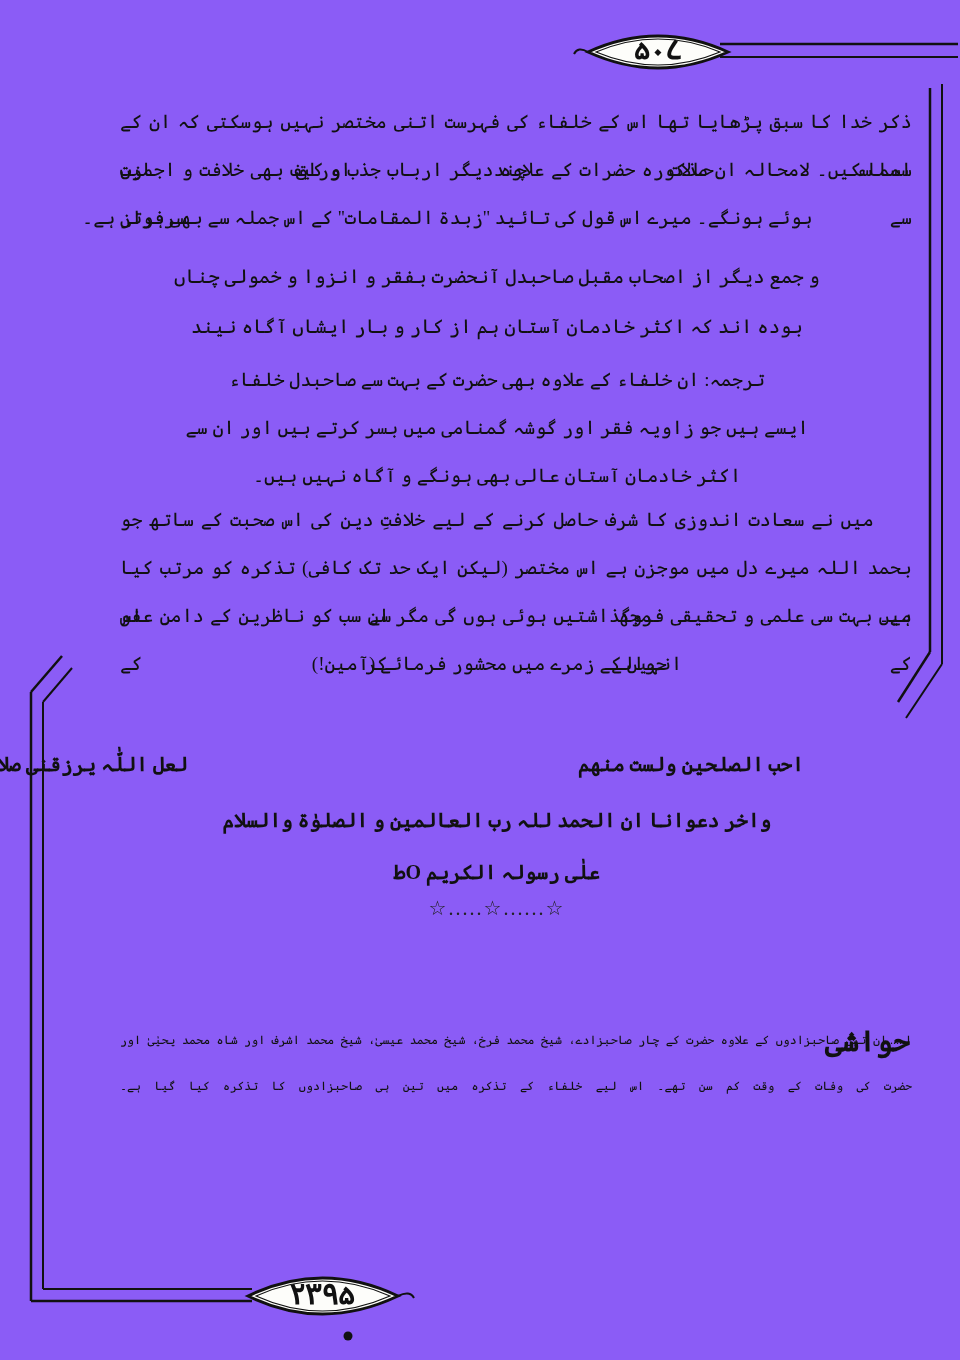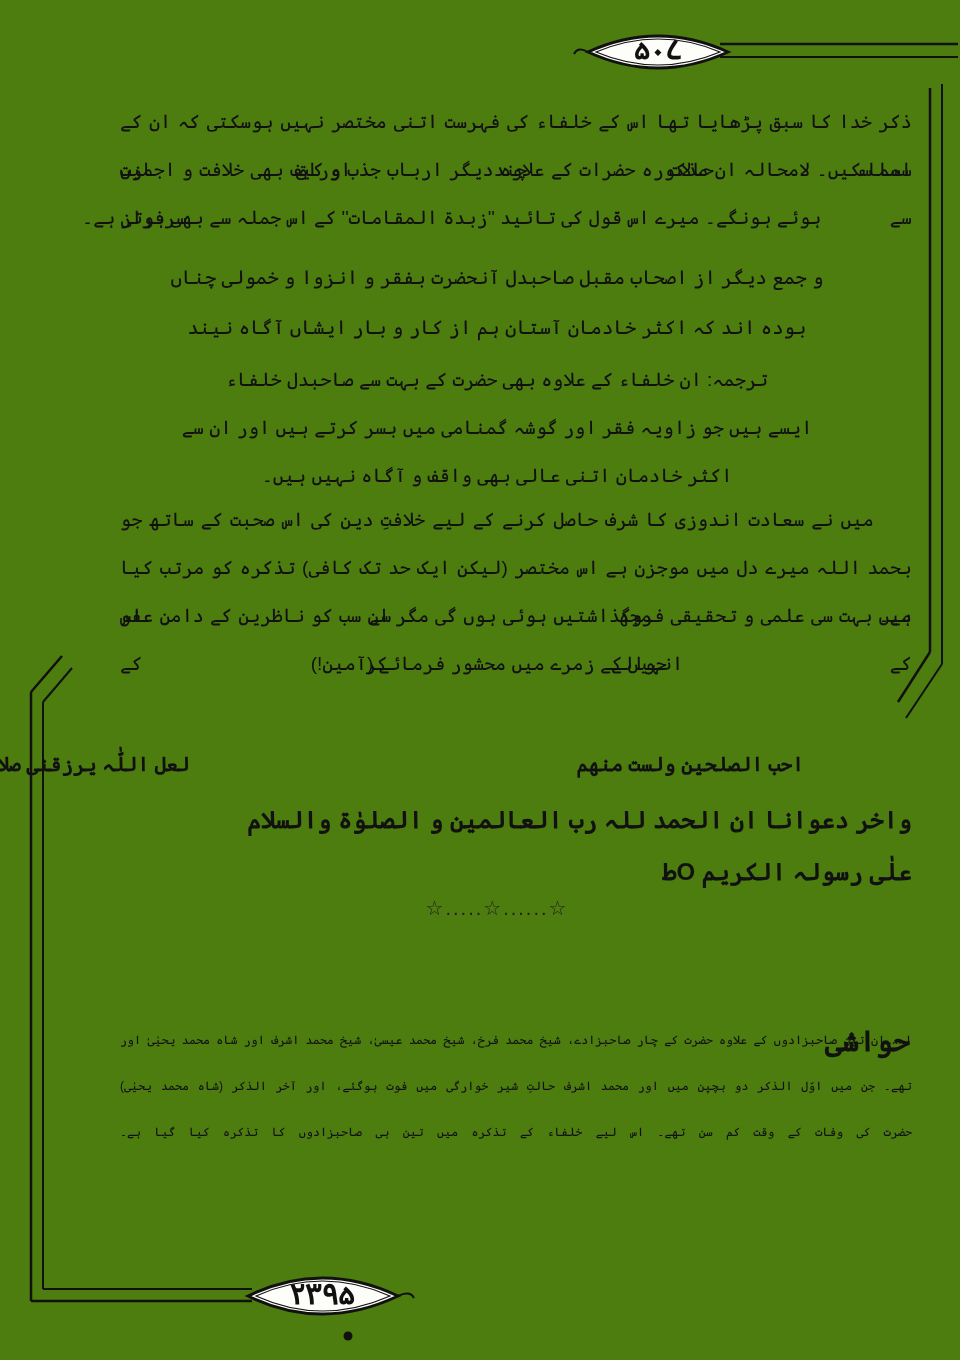--- a/index.html
+++ b/index.html
@@ -1,21 +1,21 @@
 <!DOCTYPE html>
 <html lang="ur" dir="rtl"><head>
 <meta charset="utf-8">
 <style>
   html,body{margin:0;padding:0;background:#e8e8e4;}
   .page{
     position:relative;
     width:960px;height:1360px;
     margin:0 auto;
-    background:#4d7c0f;
-    font-family:Liberation Sans, sans-serif;
+    background:#8b5cf6;
+    font-family:Liberation Serif, serif;
     color:#111;
     direction:rtl;
     overflow:hidden;
   }
   .deco-svg{position:absolute;top:0;left:0;width:960px;height:1360px;pointer-events:none;}
   .pgnum{
     position:absolute;
     font-weight:bold;
     text-align:center;
     direction:rtl;
@@ -38,21 +38,21 @@
   .couplet .tline{font-size:19.5px;font-weight:500;text-align:center;line-height:50px;height:50px;}
   .trans .tline{text-align:center;line-height:48px;}
   .verse-row{
     display:flex;
     justify-content:space-between;
     padding:0 108px;
     font-size:20px;
     font-weight:bold;
     line-height:52px;
   }
-  .closing{font-size:24px;font-weight:bold;line-height:52px;}
+  .closing{font-size:20px;font-weight:bold;text-align:center;line-height:52px;}
   .stars{font-size:20px;text-align:center;letter-spacing:2px;color:#222;}
   .fn-heading{
     position:absolute;
     top:1024px;right:50px;
     font-size:29px;font-weight:bold;
   }
   .footnotes .tline{font-size:12px;line-height:25px;height:46px;}
 </style>
 </head>
 <body>
@@ -97,21 +97,21 @@
   </div>
 
   <div class="main-col couplet" style="top:252px;">
     <div class="tline">و جمع دیگر از اصحاب مقبل صاحبدل آنحضرت بفقر و انزوا و خمولی چناں</div>
     <div class="tline">بودہ اند کہ اکثر خادمان آستان ہم از کار و بار ایشاں آگاہ نیند</div>
   </div>
 
   <div class="main-col trans" style="top:356px;">
     <div class="tline">ترجمہ: ان خلفاء کے علاوہ بھی حضرت کے بہت سے صاحبدل خلفاء</div>
     <div class="tline">ایسے ہیں جو زاویہ فقر اور گوشہ گمنامی میں بسر کرتے ہیں اور ان سے</div>
-    <div class="tline">اکثر خادمان اتنی عالی بھی واقف و آگاہ نہیں ہیں۔</div>
+    <div class="tline">اکثر خادمان آستان عالی بھی ہونگے و آگاہ نہیں ہیں۔</div>
   </div>
 
   <div class="main-col" style="top:496px;">
     <div class="tline j indent">میں نے سعادت اندوزی کا شرف حاصل کرنے کے لیے خلافتِ دین کی اس صحبت کے ساتھ جو</div>
     <div class="tline j">بحمد اللہ میرے دل میں موجزن ہے اس مختصر (لیکن ایک حد تک کافی) تذکرہ کو مرتب کیا ہے۔ مجھ سے اس</div>
     <div class="tline j">میں بہت سی علمی و تحقیقی فروگذاشتیں ہوئی ہوں گی مگر ان سب کو ناظرین کے دامنِ عفو کے حوالے کر کے</div>
     <div class="tline center">انہیں کے زمرے میں محشور فرمائے (آمین!)</div>
   </div>
 
   <div class="main-col verse-row" style="top:738px;">
@@ -121,17 +121,16 @@
 
   <div class="main-col closing" style="top:794px;">واخر دعوانا ان الحمد للہ رب العالمین و الصلوٰۃ والسلام</div>
   <div class="main-col closing" style="top:846px;">علٰی رسولہ الکریم Oط</div>
 
   <div class="main-col stars" style="top:896px;">☆......☆.....☆</div>
 
   <div class="fn-heading">حواشی</div>
 
   <div class="main-col footnotes" style="top:1028px;">
     <div class="tline j">ا......ان تین صاحبزادوں کے علاوہ حضرت کے چار صاحبزادے، شیخ محمد فرخ، شیخ محمد عیسیٰ، شیخ محمد اشرف اور شاہ محمد یحیٰیٰ اور</div>
-    <div class="tline j">تھے۔ جن میں اوّل الذکر دو بچپن میں اور محمد اشرف حالتِ شیر خوارگی میں فوت ہوگئے، اور آخر الذکر (شاہ محمد یحیٰی)</div>
     <div class="tline j">حضرت کی وفات کے وقت کم سن تھے۔ اس لیے خلفاء کے تذکرہ میں تین ہی صاحبزادوں کا تذکرہ کیا گیا ہے۔</div>
   </div>
 
 </div>
 
 </body></html>

